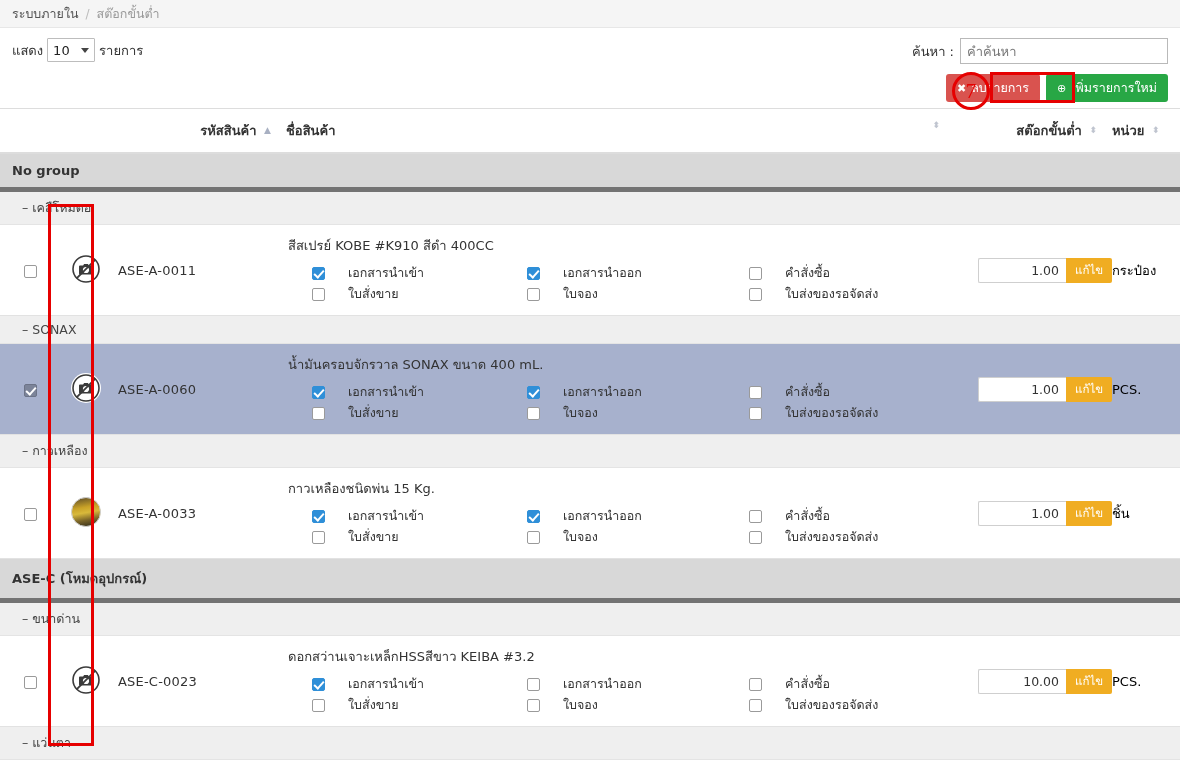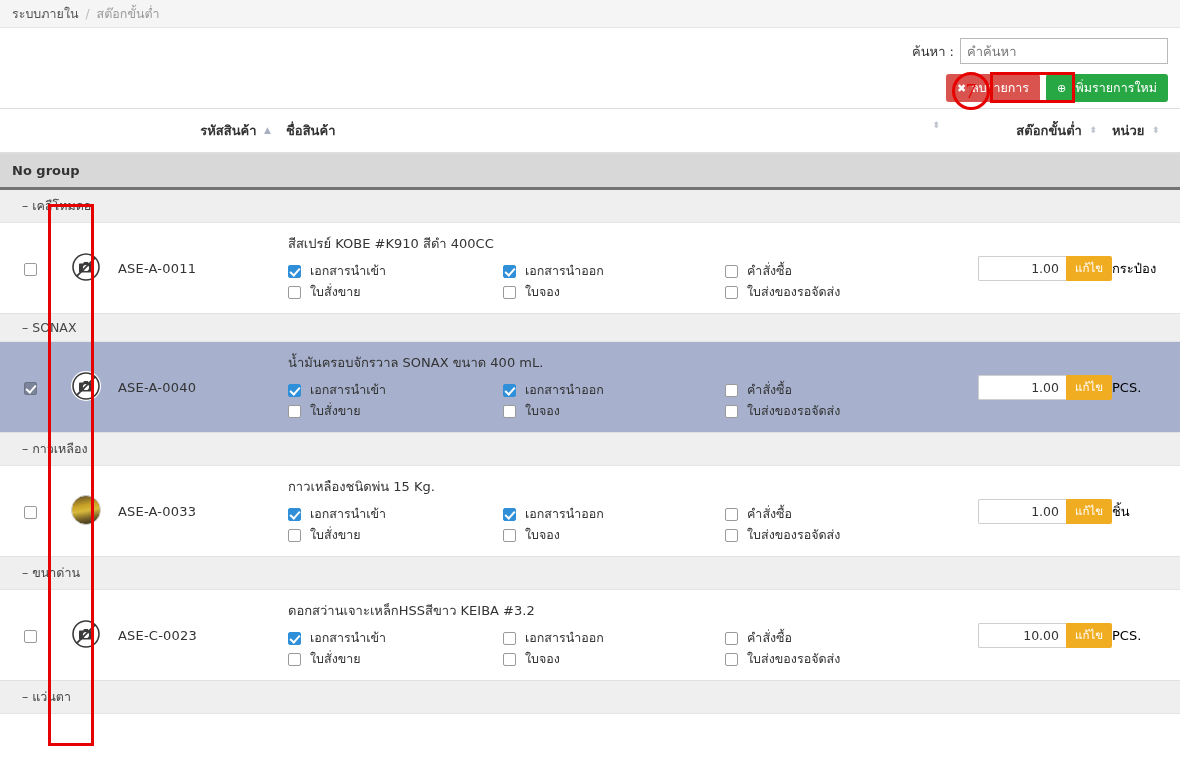--- a/index.html
+++ b/index.html
@@ -140,21 +140,21 @@
 
   .sort-ic { color: #a8b0c2; font-size: 9px; margin: 0 3px; vertical-align: 2px; }
   .sort-ic.both { color: #bfc4cf; }
 
   tr.group-row td {
     background: #d8d8d8;
     font-weight: bold;
     font-size: 13px;
     color: #333;
     padding: 9px 12px;
-    border-bottom: 3px solid #737373;
+    border-bottom: 5px solid #737373;
   }
   tr.subgroup-row td {
     background: #efefef;
     font-size: 12.5px;
     color: #444;
     padding: 6px 12px 6px 22px;
     border-bottom: 1px solid #e4e4e4;
   }
 
   tr.item-row td {
@@ -224,21 +224,21 @@
     color: #333;
     margin-bottom: 7px;
   }
   .flags {
     display: grid;
     grid-template-columns: 215px 222px auto;
     grid-auto-rows: 21px;
     font-size: 12.5px;
     color: #333;
   }
-  .flag { display: flex; align-items: center; gap: 9px; }
+  .flag { display: flex; align-items: center; gap: 23px; margin-left: 24px; }
   .flag span { line-height: 1; }
 
   .min-wrap { display: inline-flex; align-items: flex-end; padding-left: 22px; }
   .min-input {
     width: 88px; height: 25px;
     border: 1px solid #cfcfcf;
     background: #fff;
     font-family: inherit;
     font-size: 12.5px;
     text-align: right;
@@ -263,20 +263,27 @@
 <body>
 
 <div class="breadcrumb-bar">
   <span class="crumb">ระบบภายใน</span>
   <span class="crumb-sep">/</span>
   <span class="crumb-current">สต๊อกขั้นต่ำ</span>
 </div>
 
 <div class="toolbar">
 
+  <div class="length-menu">
+    <span>แสดง</span>
+    <span class="sel-wrap">
+      <select class="page-len" id="page-length-select"><option value="10">10</option><option value="25">25</option><option value="50">50</option><option value="100">100</option></select>
+    </span>
+    <span>รายการ</span>
+  </div>
 
   <div class="search-box">
     <span>ค้นหา :</span>
     <input type="text" placeholder="คำค้นหา" style="">
   </div>
 
   <div class="btn-row">
     <button class="btn btn-delete">
       <span class="gi">✖</span>
       <span>ลบรายการ</span>
@@ -374,21 +381,21 @@
         <td class="c-img"><span class="noimg">
             <svg width="30" height="30" viewBox="0 0 30 30">
               <circle cx="15" cy="15" r="13" fill="none" stroke="#3b3b3b" stroke-width="1.6"></circle>
               <g fill="#3b3b3b">
                 <path d="M9 11.5h3.1l1-1.4h3.8l1 1.4H21a1 1 0 0 1 1 1v7a1 1 0 0 1-1 1H9a1 1 0 0 1-1-1v-7a1 1 0 0 1 1-1z"></path>
               </g>
               <circle cx="15" cy="16" r="3.1" fill="#fff"></circle>
               <line x1="5.6" y1="24.4" x2="24.4" y2="5.6" stroke="#3b3b3b" stroke-width="1.8"></line>
             </svg>
           </span></td>
-        <td class="c-code">ASE-A-0040</td>
+        <td class="c-code">ASE-A-0060</td>
         <td class="c-name">
           <div class="prod-name">น้ำมันครอบจักรวาล SONAX ขนาด 400 mL.</div>
           <div class="flags">
             <label class="flag">
               <input type="checkbox" class="cb blue on" checked="" style="">
               <span>เอกสารนำเข้า</span>
             </label>
             <label class="flag">
               <input type="checkbox" class="cb blue on" checked="" style="">
               <span>เอกสารนำออก</span>
@@ -451,20 +458,23 @@
               <input type="checkbox" class="cb blue" style="">
               <span>ใบส่งของรอจัดส่ง</span>
             </label>
           </div>
         </td>
         <td class="c-min"><span class="min-wrap">
             <input type="text" class="min-input" value="1.00" style="">
             <button class="min-btn">แก้ไข</button>
           </span></td>
         <td class="c-unit">ชิ้น</td>
+      </tr>
+      <tr class="group-row">
+        <td colspan="6">ASE-C (โหมดอุปกรณ์)</td>
       </tr>
       <tr class="subgroup-row">
         <td colspan="6">– ขนาด่าน</td>
       </tr>
       <tr class="item-row">
         <td class="c-check"><input type="checkbox" class="cb row-cb" style=""></td>
         <td class="c-img"><span class="noimg">
             <svg width="30" height="30" viewBox="0 0 30 30">
               <circle cx="15" cy="15" r="13" fill="none" stroke="#3b3b3b" stroke-width="1.6"></circle>
               <g fill="#3b3b3b">

